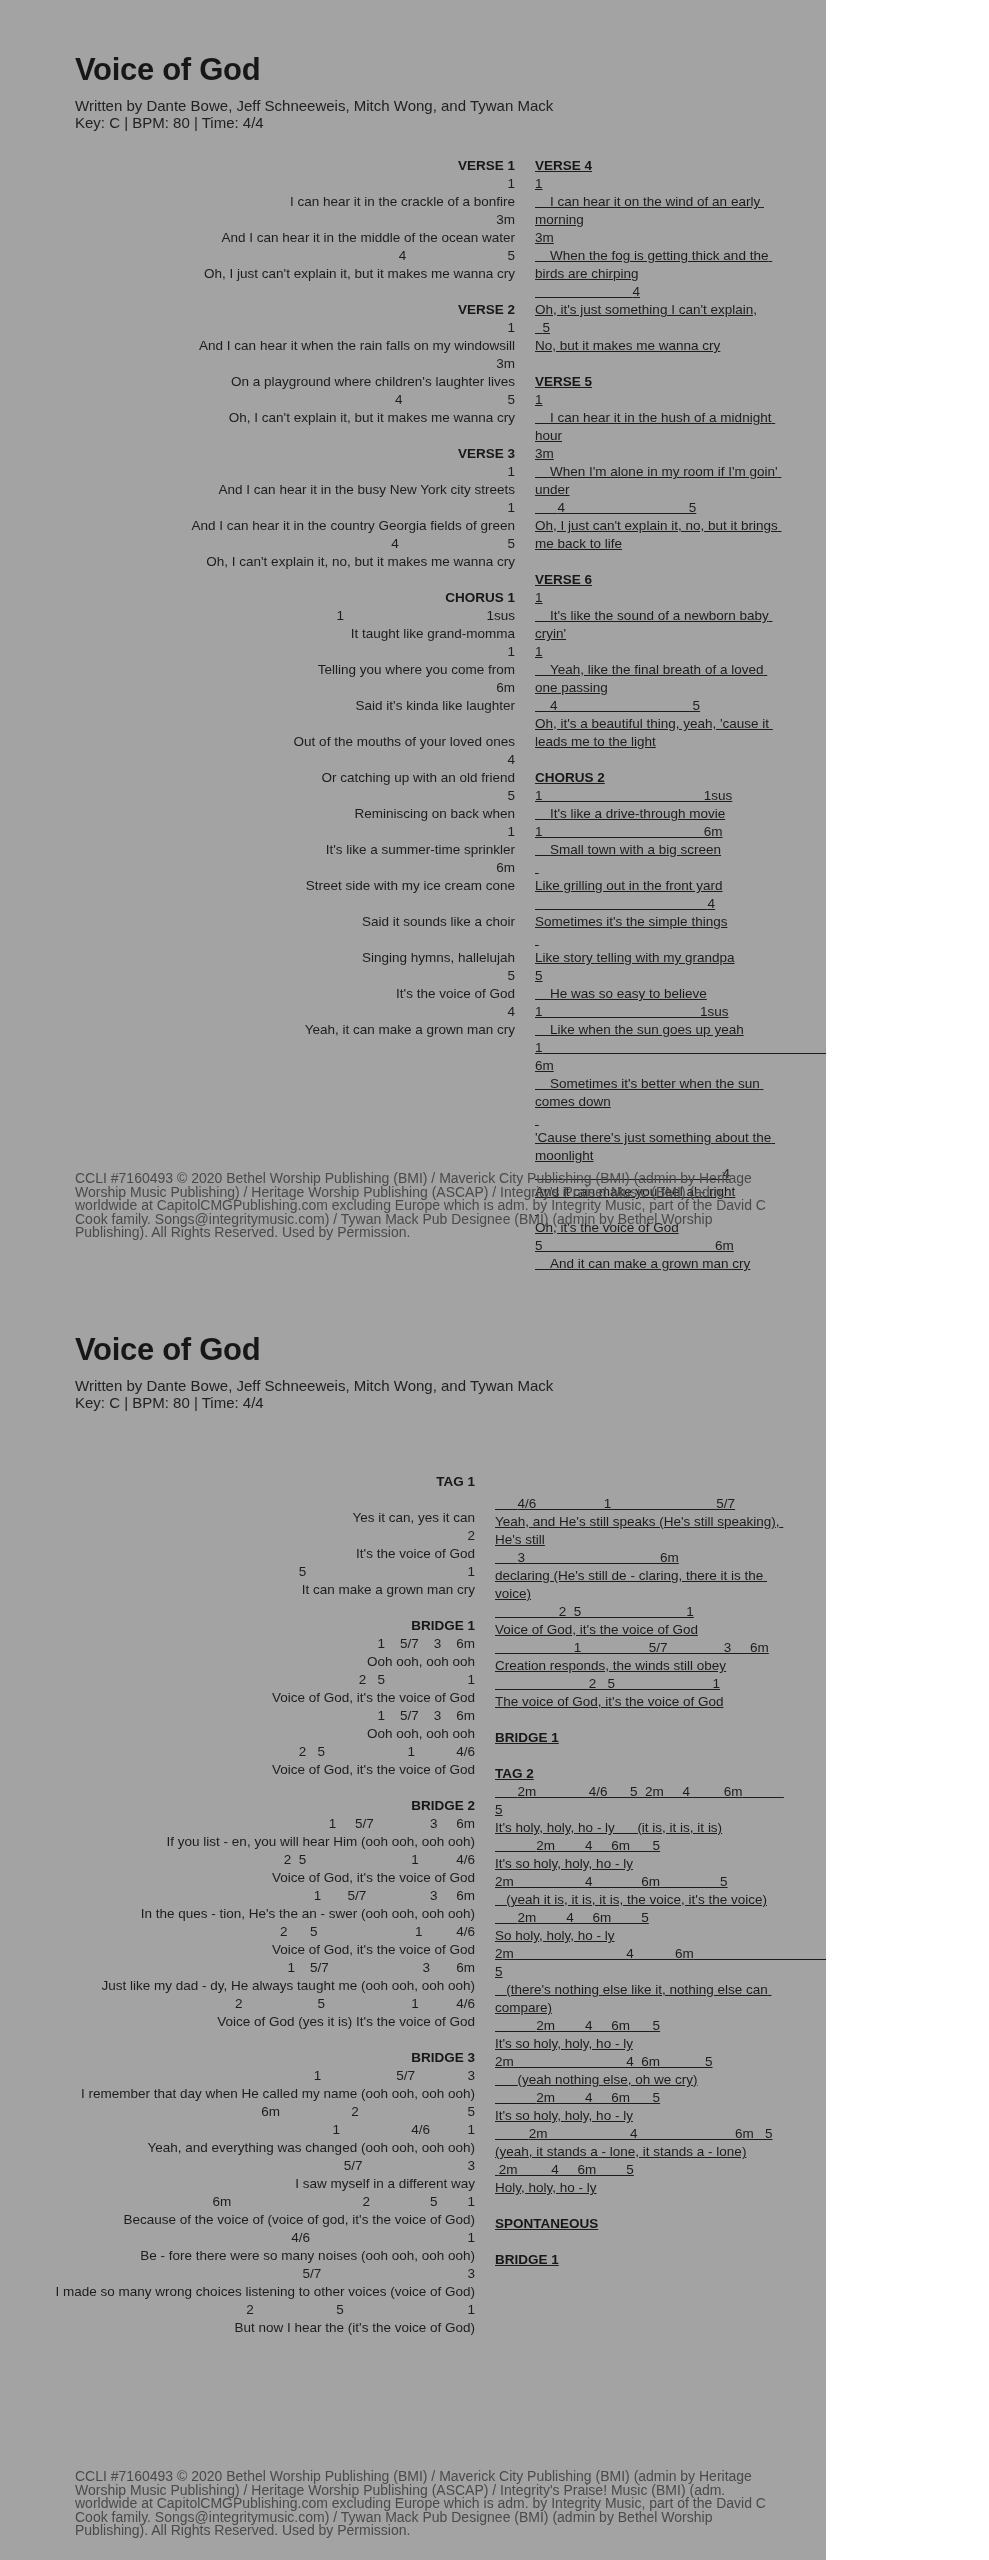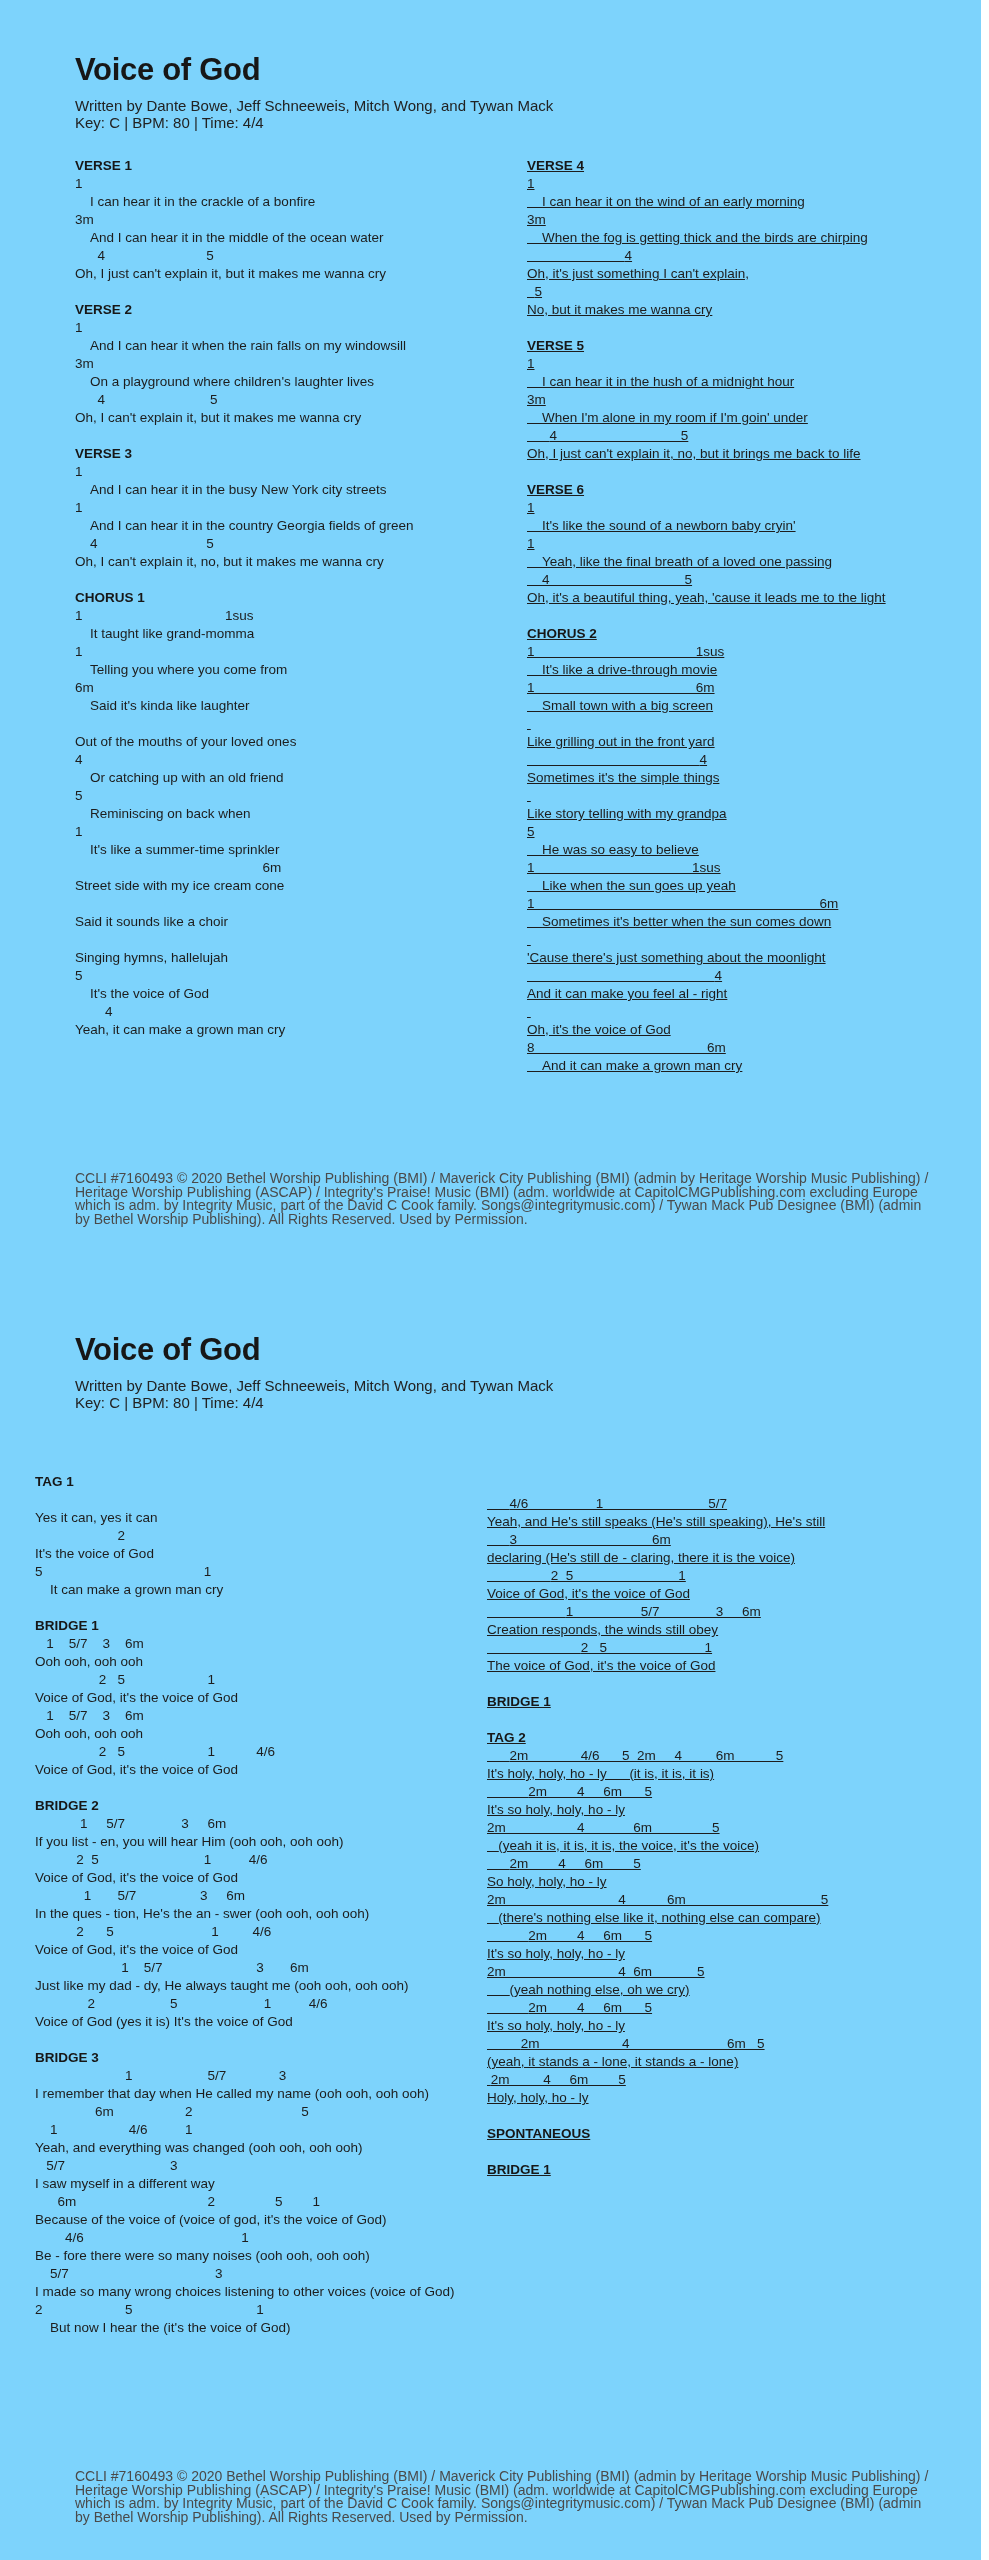--- a/index.html
+++ b/index.html
@@ -2,29 +2,29 @@
 <html><head>
 <meta charset="utf-8">
 <style>
   html,body { margin:0; padding:0; background:#ffffff; }
   body {
     width:989px; height:2560px; position:relative;
     font-family:"Liberation Sans", sans-serif;
     color:#1d1d1d;
     -webkit-font-smoothing:antialiased;
   }
-  .page { position:relative; width:981px; height:1280px; overflow:hidden; background:#7dd3fc; }
+  .page { position:relative; width:826px; height:1280px; overflow:hidden; background:#a3a3a3; }
   .page-header { padding:52px 50px 0 75px; }
   .song-title { margin:0; font-size:31px; font-weight:700; letter-spacing:-0.3px; color:#171717; }
   .byline { margin-top:9px; font-size:15px; color:#222; }
   .meta { margin-top:0; font-size:15px; color:#222; }
   .columns { display:flex; padding:0 45px 0 75px; }
   .page-1 .columns { margin-top:26px; }
   .page-2 .columns { margin-top:62px;padding-left:35px; }
-  .col-left { width:440px; margin-right:12px; flex:none; }
+  .col-left { width:440px; margin-right:20px; flex:none;text-align:right; }
   .col-right { flex:1; min-width:0;text-decoration:underline; }
   .section { margin-bottom:18px; }
   .sec-heading { font-size:13.5px; line-height:18px; font-weight:700; color:#171717; }
   .chord-line, .lyric-line, .blank-line {
     font-size:13.5px; line-height:18px; color:#1d1d1d;
     white-space:pre-wrap; word-wrap:break-word;
   }
   .footer {
     position:absolute; left:75px; right:50px;
     font-size:14px; line-height:13.5px; color:#4a4a4a;
@@ -145,21 +145,21 @@
           <div class="chord-line">1                                          1sus</div>
           <div class="lyric-line">    Like when the sun goes up yeah</div>
           <div class="chord-line">1                                                                            6m</div>
           <div class="lyric-line">    Sometimes it's better when the sun comes down</div>
           <div class="blank-line">&nbsp;</div>
           <div class="lyric-line">'Cause there's just something about the moonlight</div>
           <div class="chord-line">                                                  4</div>
           <div class="lyric-line">And it can make you feel al - right</div>
           <div class="blank-line">&nbsp;</div>
           <div class="lyric-line">Oh, it's the voice of God</div>
-          <div class="chord-line">8                                              6m</div>
+          <div class="chord-line">5                                              6m</div>
           <div class="lyric-line">    And it can make a grown man cry</div>
         </div>
       </div>
   </div>
   <div class="footer">CCLI #7160493 © 2020 Bethel Worship Publishing (BMI) / Maverick City Publishing (BMI) (admin by Heritage Worship Music Publishing) / Heritage Worship Publishing (ASCAP) / Integrity's Praise! Music (BMI) (adm. worldwide at CapitolCMGPublishing.com excluding Europe which is adm. by Integrity Music, part of the David C Cook family. Songs@integritymusic.com) / Tywan Mack Pub Designee (BMI) (admin by Bethel Worship Publishing). All Rights Reserved. Used by Permission.</div>
 </div>
 
 <div class="page page-2">
   <div class="page-header">
     <h1 class="song-title">Voice of God</h1>

